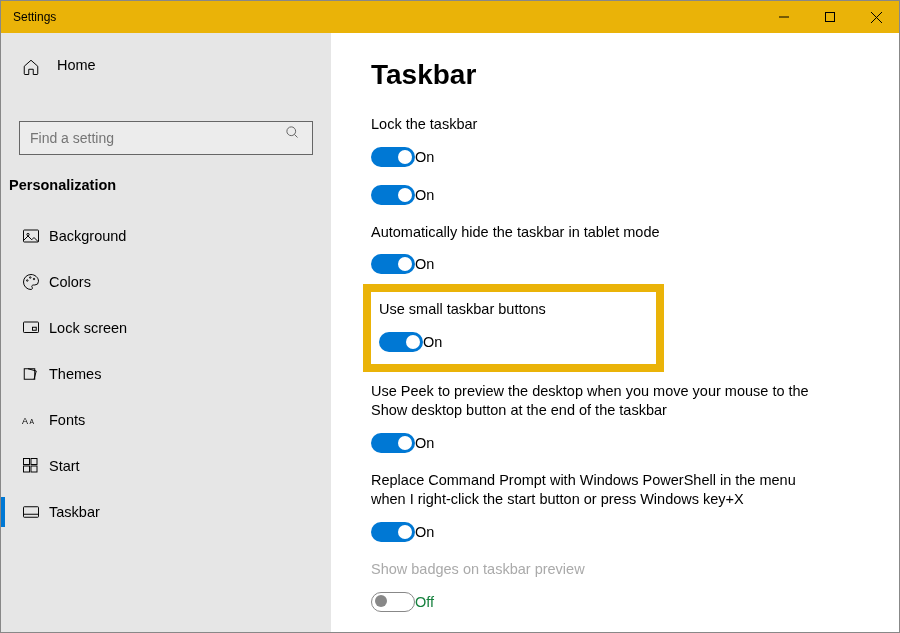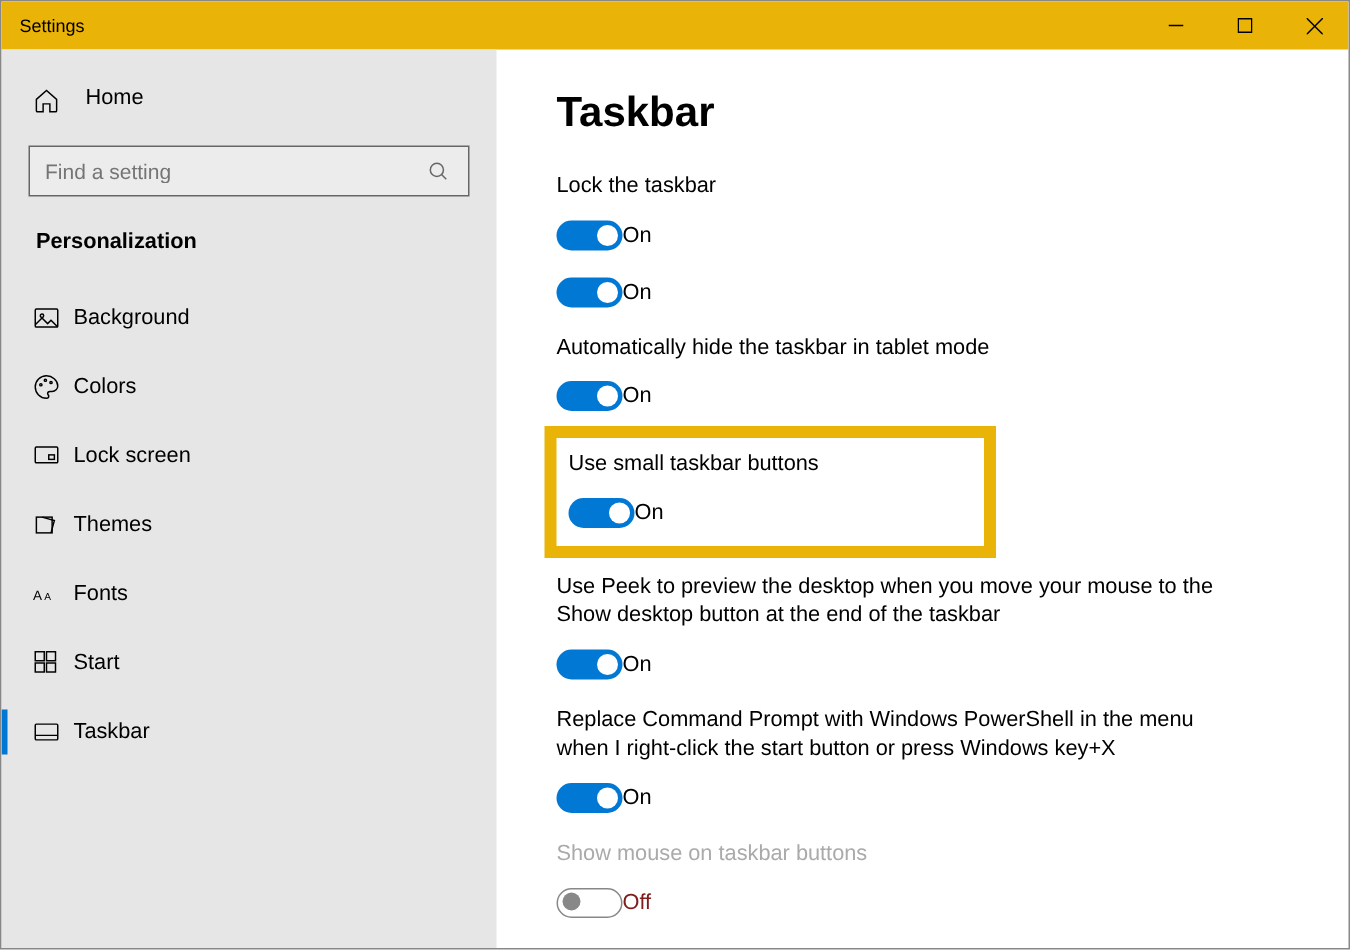--- a/index.html
+++ b/index.html
@@ -5,40 +5,40 @@
 * { margin: 0; padding: 0; box-sizing: border-box; font-family: "Segoe UI", -apple-system, sans-serif; }
 body { width: 900px; height: 633px; overflow: hidden; background: #fff; border: 1px solid #888; }
 .titlebar { display: flex; align-items: center; height: 32px; background: #eab308; }
 .titlebar-title { font-size: 12px; padding-left: 12px; color: #000; }
 .win-controls { margin-left: auto; display: flex; }
 .win-btn { width: 46px; height: 32px; display: flex; align-items: center; justify-content: center; }
 .layout { display: flex; height: calc(633px - 34px); }
 .sidebar { width: 330px; background: #e6e6e6; padding: 14px 0 0 0; display: flex; flex-direction: column; }
 .home-row { display: flex; padding: 10px 20px; gap: 16px; font-size: 14.5px; }
 .search-wrap { padding: 10px 18px; }
-.search-box { display: flex; align-items: center; border: 1px solid #666; background: #ececec; height: 34px; padding: 0 10px; }
+.search-box { display: flex; border: 1px solid #666; background: #ececec; height: 34px; padding: 0 10px; margin-top: 24px; }
 .search-input { background: transparent; border: none; outline: none; flex: 1; font-size: 14px; color: #666; }
-.section-title { font-weight: 600; font-size: 14.5px; padding: 12px 20px 20px 23px; }
+.section-title { font-weight: 600; font-size: 14.5px; padding: 12px 20px 20px 8px; }
 .nav-list { display: flex; flex-direction: column; }
 .nav-item { display: flex; align-items: center; gap: 8px; padding: 13px 20px; font-size: 14.5px; color: #000; position: relative; }
 .nav-item.active::before { content: ""; position: absolute; left: 0; top: 8px; bottom: 8px; width: 4px; background: #0078d4; }
 .icon-slot { width: 20px; height: 20px; display: flex; align-items: center; justify-content: center; flex-shrink: 0; }
 .main { flex: 1; padding: 26px 40px 0 40px; overflow-y: auto; }
 .main h1 { font-size: 28px; font-weight: 600; margin-bottom: 24px; }
 .setting { margin-bottom: 18px; }
 .setting-label { font-size: 14.5px; margin-bottom: 12px; line-height: 1.35; max-width: 460px; }
 .setting-label.disabled { color: #aaa; }
 .toggle-row { display: flex; align-items: center; }
 .toggle { width: 44px; height: 20px; border-radius: 10px; position: relative; }
 .toggle.on { background: #0078d4; }
 .toggle.off { background: #fff; border: 1px solid #888; }
 .toggle.on .knob { position: absolute; right: 3px; top: 3px; width: 14px; height: 14px; border-radius: 50%; background: #fff; }
 .toggle.off .knob { position: absolute; left: 3px; top: 2px; width: 12px; height: 12px; border-radius: 50%; background: #888; }
 .toggle-text { font-size: 14.5px; }
-.toggle-text.disabled { color: #7f1d1d; }
+.toggle-text.disabled { color: #15803d; }
 .highlight-box { border: 8px solid #eab308; padding: 8px 110px 8px 8px; margin: -8px -110px 10px -8px; display: inline-block; }
 </style>
 </head>
 <body>
 
 <div class="titlebar">
   <span class="titlebar-title">Settings</span>
   <div class="win-controls">
     <div class="win-btn">
       <svg width="10" height="10">
@@ -213,21 +213,21 @@
       <div class="setting-label">Replace Command Prompt with Windows PowerShell in the menu when I right-click the start button or press Windows key+X</div>
       <div class="toggle-row">
         <div class="toggle on">
             <div class="knob"></div>
           </div>
         <span class="toggle-text">On</span>
       </div>
     </div>
 
     <div class="setting">
-      <div class="setting-label disabled">Show mouse on taskbar buttons</div>
+      <div class="setting-label disabled">Show badges on taskbar preview</div>
       <div class="toggle-row">
         <div class="toggle off">
             <div class="knob"></div>
           </div>
         <span class="toggle-text disabled">Off</span>
       </div>
     </div>
 
     
   </div>

